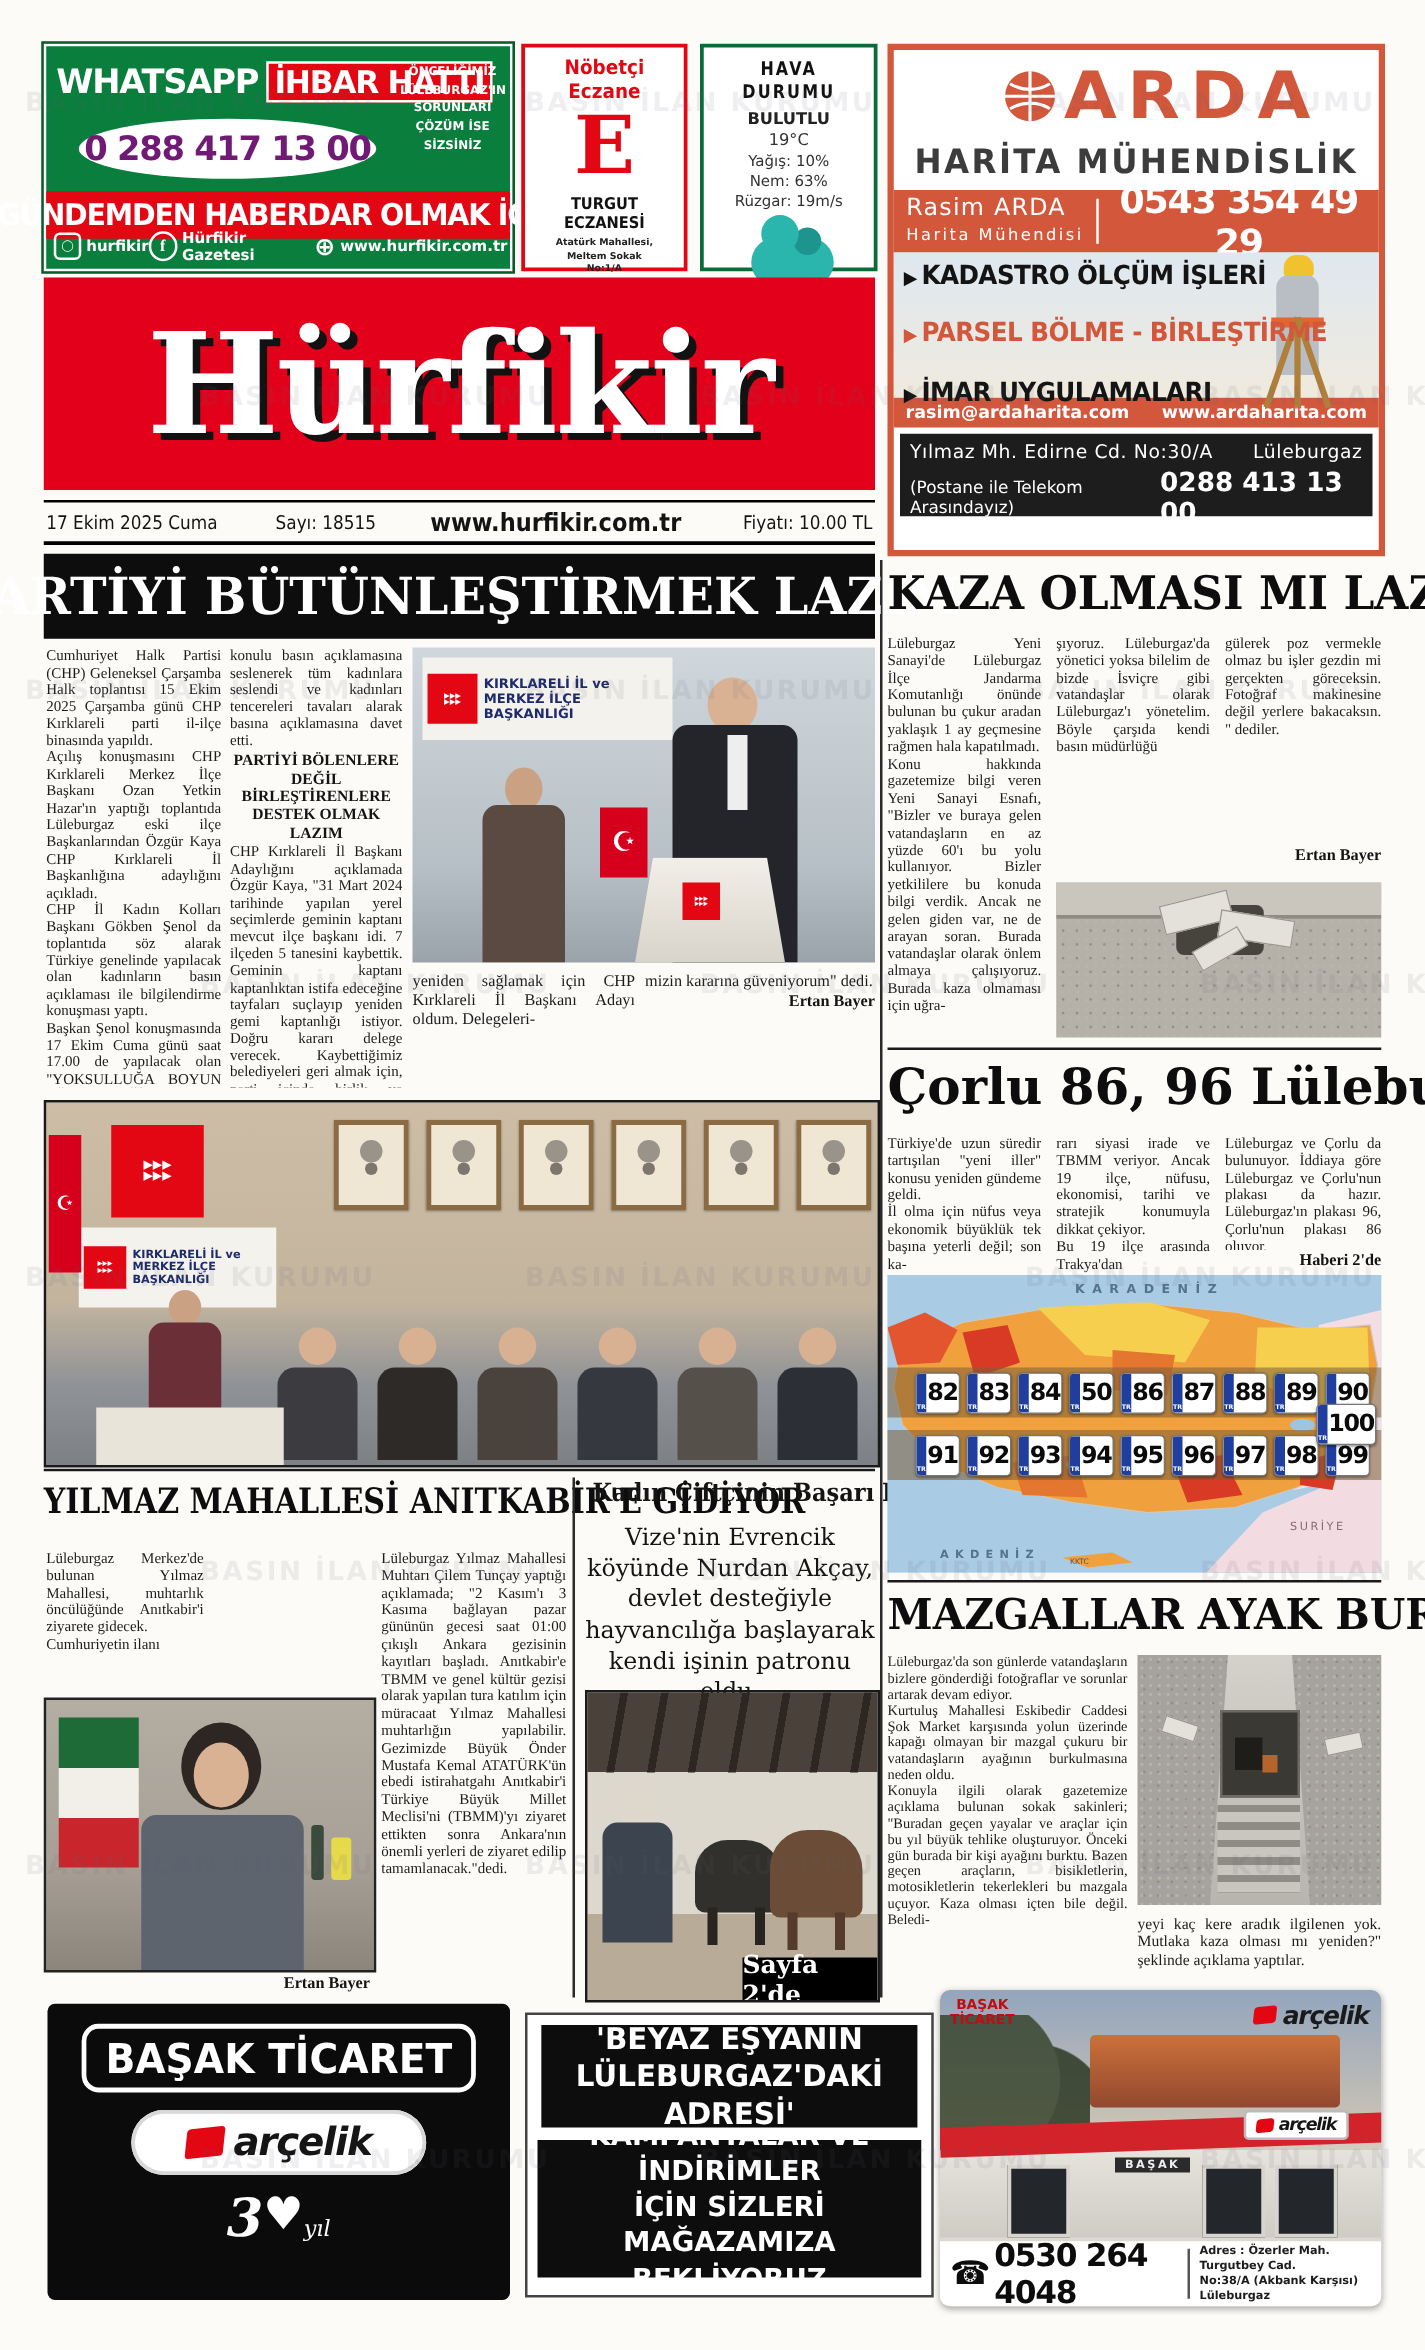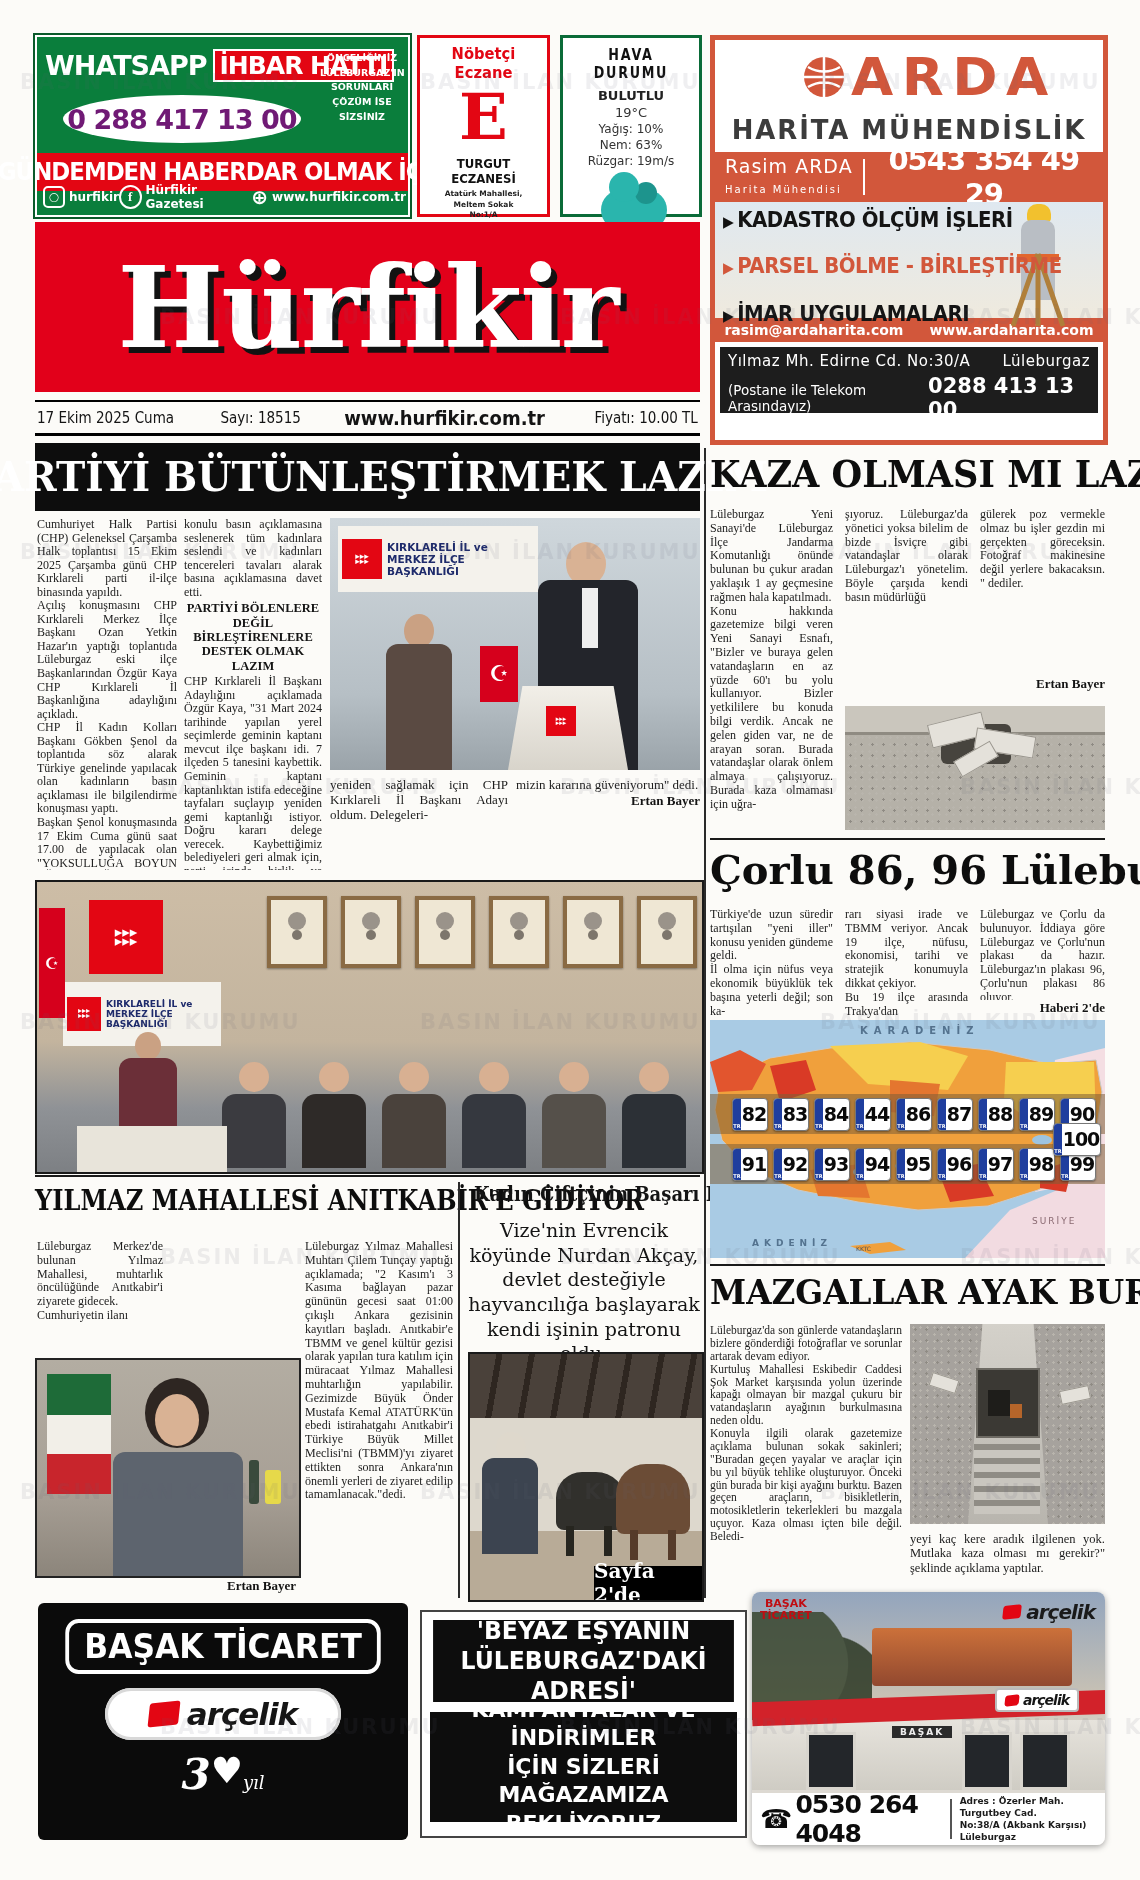--- a/index.html
+++ b/index.html
@@ -41,21 +41,21 @@
   .hv-s{font-size:12px;color:#333;margin-top:2px;}
   .cloud{position:absolute;left:38px;bottom:-16px;width:66px;height:40px;background:#2ab5ad;border-radius:20px;}
   .cloud:before{content:"";position:absolute;left:8px;top:-18px;width:30px;height:30px;background:#2ab5ad;border-radius:50%;box-shadow:22px 6px 0 -4px #1d948d;}
   
   .ad-arda{left:710px;top:35px;width:398px;height:410px;background:#fff;border:5px solid #d2573b;box-sizing:border-box;font-family:"DejaVu Sans",sans-serif;}
   .arda-logo{height:74px;display:flex;align-items:center;justify-content:center;gap:10px;margin-left:36px;}
   .arda-brand{color:#d2573b;font-weight:800;font-size:52px;letter-spacing:8px;transform:scaleX(1.05);}
   .arda-sub{height:38px;text-align:center;color:#3c3c3c;font-weight:800;font-size:27px;letter-spacing:2px;transform:scaleX(.96);}
   .arda-band{height:50px;background:#d2573b;display:flex;align-items:center;padding:0 10px;gap:10px;color:#fff;}
   .arda-person{font-size:19px;line-height:1.05;letter-spacing:1px;}
-  .arda-person small{font-size:10px;letter-spacing:2px;text-align:center;}
+  .arda-person small{font-size:13px;letter-spacing:2px;text-align:center;}
   .arda-vline{width:2px;height:36px;background:#fff;}
   .arda-phone{font-weight:800;font-size:29px;flex:1;text-align:center;letter-spacing:-1px;}
   .arda-photo{position:relative;height:116px;background:linear-gradient(180deg,#dfe8f0 0%,#efeade 100%);}
   .arda-srv{position:absolute;left:8px;font-weight:800;font-size:21px;letter-spacing:-.5px;transform:scaleX(.94);transform-origin:left;white-space:nowrap;}
   .arda-srv .tri{color:#111;font-size:15px;margin-right:4px;}
   .surv-body{position:absolute;right:48px;top:18px;width:34px;height:80px;background:#b9bec4;border-radius:10px 10px 4px 4px;}
   .surv-head{position:absolute;right:52px;top:2px;width:24px;height:18px;background:#f2c12e;border-radius:10px 10px 4px 4px;}
   .surv-belt{position:absolute;right:44px;top:52px;width:42px;height:8px;background:#e2662f;}
   .arda-mail{height:24px;background:#d2573b;color:#fff;display:flex;align-items:center;justify-content:center;gap:26px;font-weight:700;font-size:14px;}
   .arda-addr{margin:5px;height:66px;background:#1d1d1d;color:#fff;padding:5px 8px;box-sizing:border-box;}
@@ -432,21 +432,21 @@
         <div class="plate">
           <span class="ptr">TR</span>
           <span class="pnum">83</span>
         </div>
         <div class="plate">
           <span class="ptr">TR</span>
           <span class="pnum">84</span>
         </div>
         <div class="plate">
           <span class="ptr">TR</span>
-          <span class="pnum">44</span>
+          <span class="pnum">50</span>
         </div>
         <div class="plate">
           <span class="ptr">TR</span>
           <span class="pnum">86</span>
         </div>
         <div class="plate">
           <span class="ptr">TR</span>
           <span class="pnum">87</span>
         </div>
         <div class="plate">
@@ -516,21 +516,21 @@
 Konuyla ilgili olarak gazetemize açıklama bulunan sokak sakinleri; "Buradan geçen yayalar ve araçlar için bu yıl büyük tehlike oluşturuyor. Önceki gün burada bir kişi ayağını burktu. Bazen geçen araçların, bisikletlerin, motosikletlerin tekerlekleri bu mazgala uçuyor.   Kaza olması içten bile değil.  Beledi-</div>
   <div class="photo speckle" style="left:910px;top:1324px;width:195px;height:200px;background-color:#a6a29d">
     <div style="position:absolute;left:58px;top:0;width:80px;height:200px;background:linear-gradient(180deg,#d4d1ca,#b8b5ae);clip-path:polygon(18% 0,82% 0,100% 100%,0 100%)"></div>
     <div style="position:absolute;left:64px;top:120px;width:66px;height:70px;background:repeating-linear-gradient(180deg,#8f8c85 0 6px,#c9c6bf 6px 14px)"></div>
     <div style="position:absolute;left:66px;top:44px;width:60px;height:66px;background:#3b3934;border:2px solid #6d6a63"></div>
     <div style="position:absolute;left:78px;top:66px;width:22px;height:26px;background:#1e1d1a"></div>
     <div style="position:absolute;left:100px;top:80px;width:12px;height:14px;background:#b5652a"></div>
     <div class="slab" style="left:20px;top:52px;width:26px;height:12px;transform:rotate(18deg)"></div>
     <div class="slab" style="left:150px;top:64px;width:28px;height:12px;transform:rotate(-12deg)"></div>
   </div>
-  <div class="abs coltext" style="left:910px;top:1532px;width:195px;height:62px;font-size:12.5px">yeyi kaç kere aradık ilgilenen yok. Mutlaka kaza olması mı gerekir?" şeklinde açıklama yaptılar.</div>
+  <div class="abs coltext" style="left:910px;top:1532px;width:195px;height:62px;font-size:12.5px">yeyi kaç kere aradık ilgilenen yok. Mutlaka kaza olması mı yeniden?" şeklinde açıklama yaptılar.</div>
   <div class="abs byline" style="left:910px;top:1594px;width:195px">Ertan Bayer</div>
 
   <div class="abs ad-basak">
     <div class="bas-box">BAŞAK TİCARET</div>
     <div class="arc-pill">
       <span class="arc-flag"></span>
       <span class="arc-word">arçelik</span>
     </div>
     <div class="anniv">
       <span class="n3">3</span><span class="hrt">♥</span><span class="yil">yıl</span>

